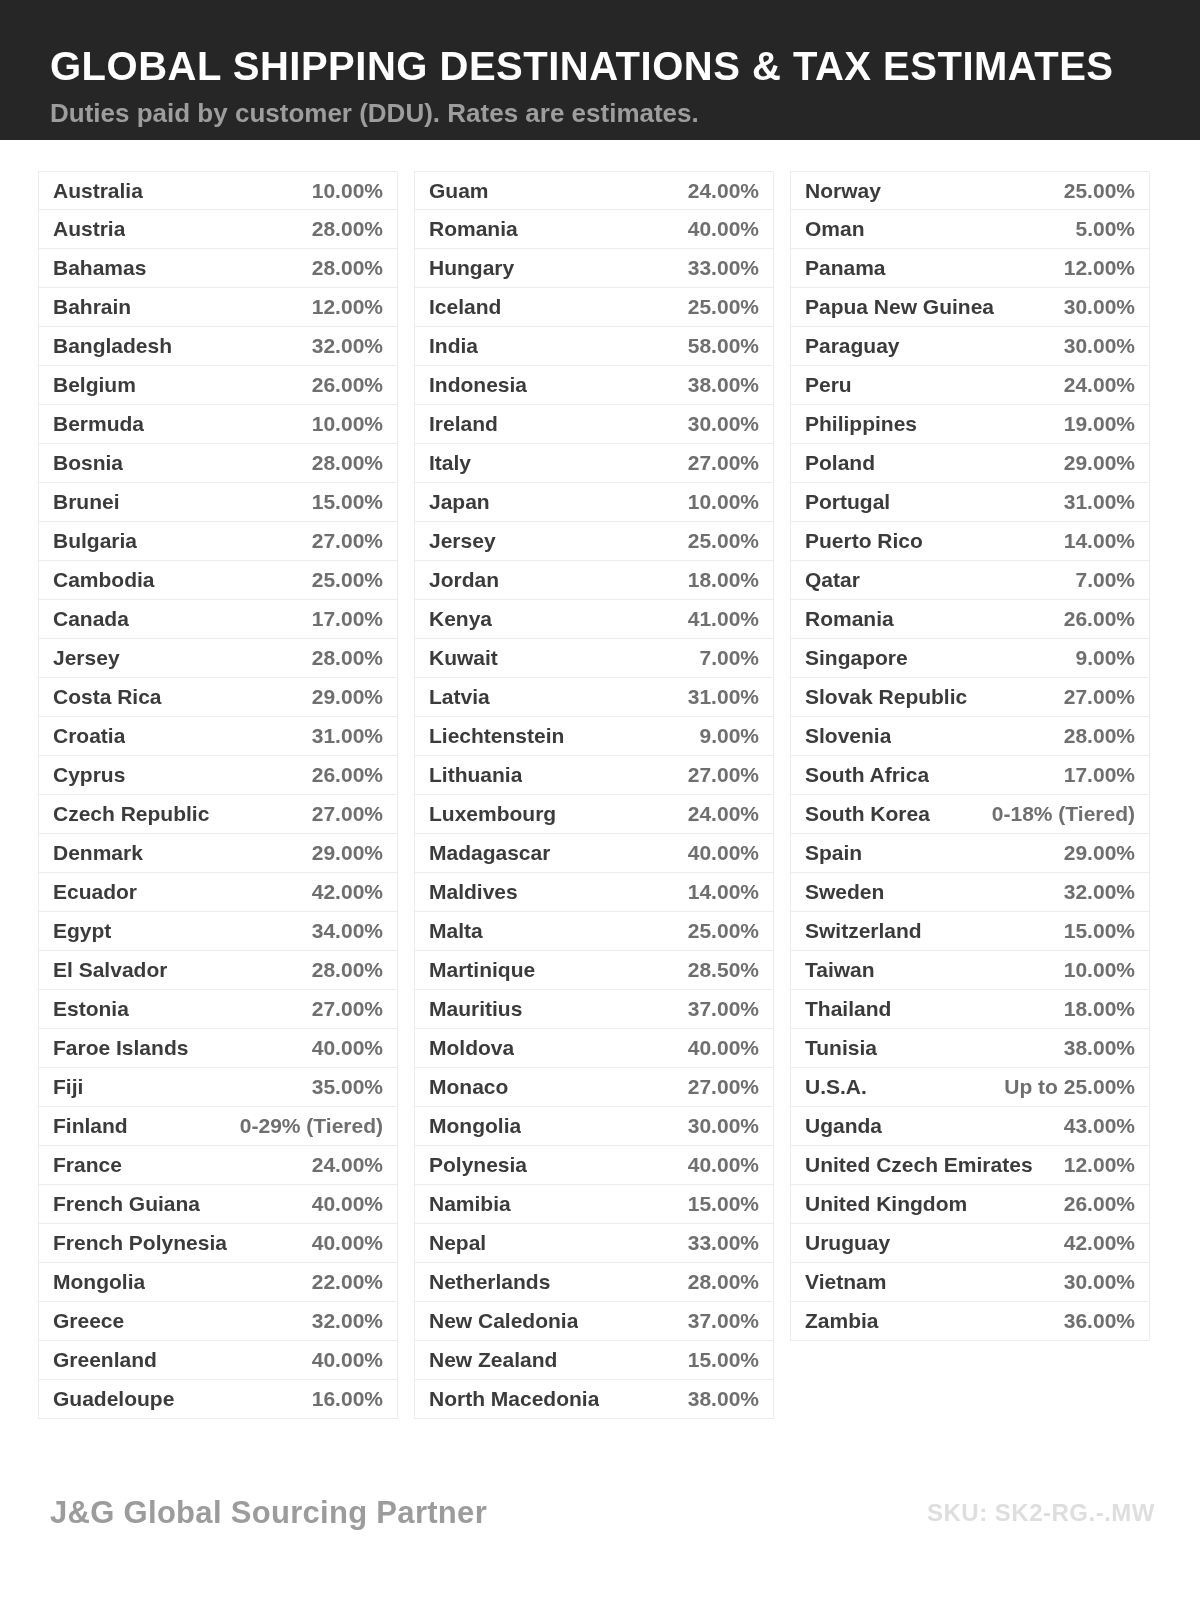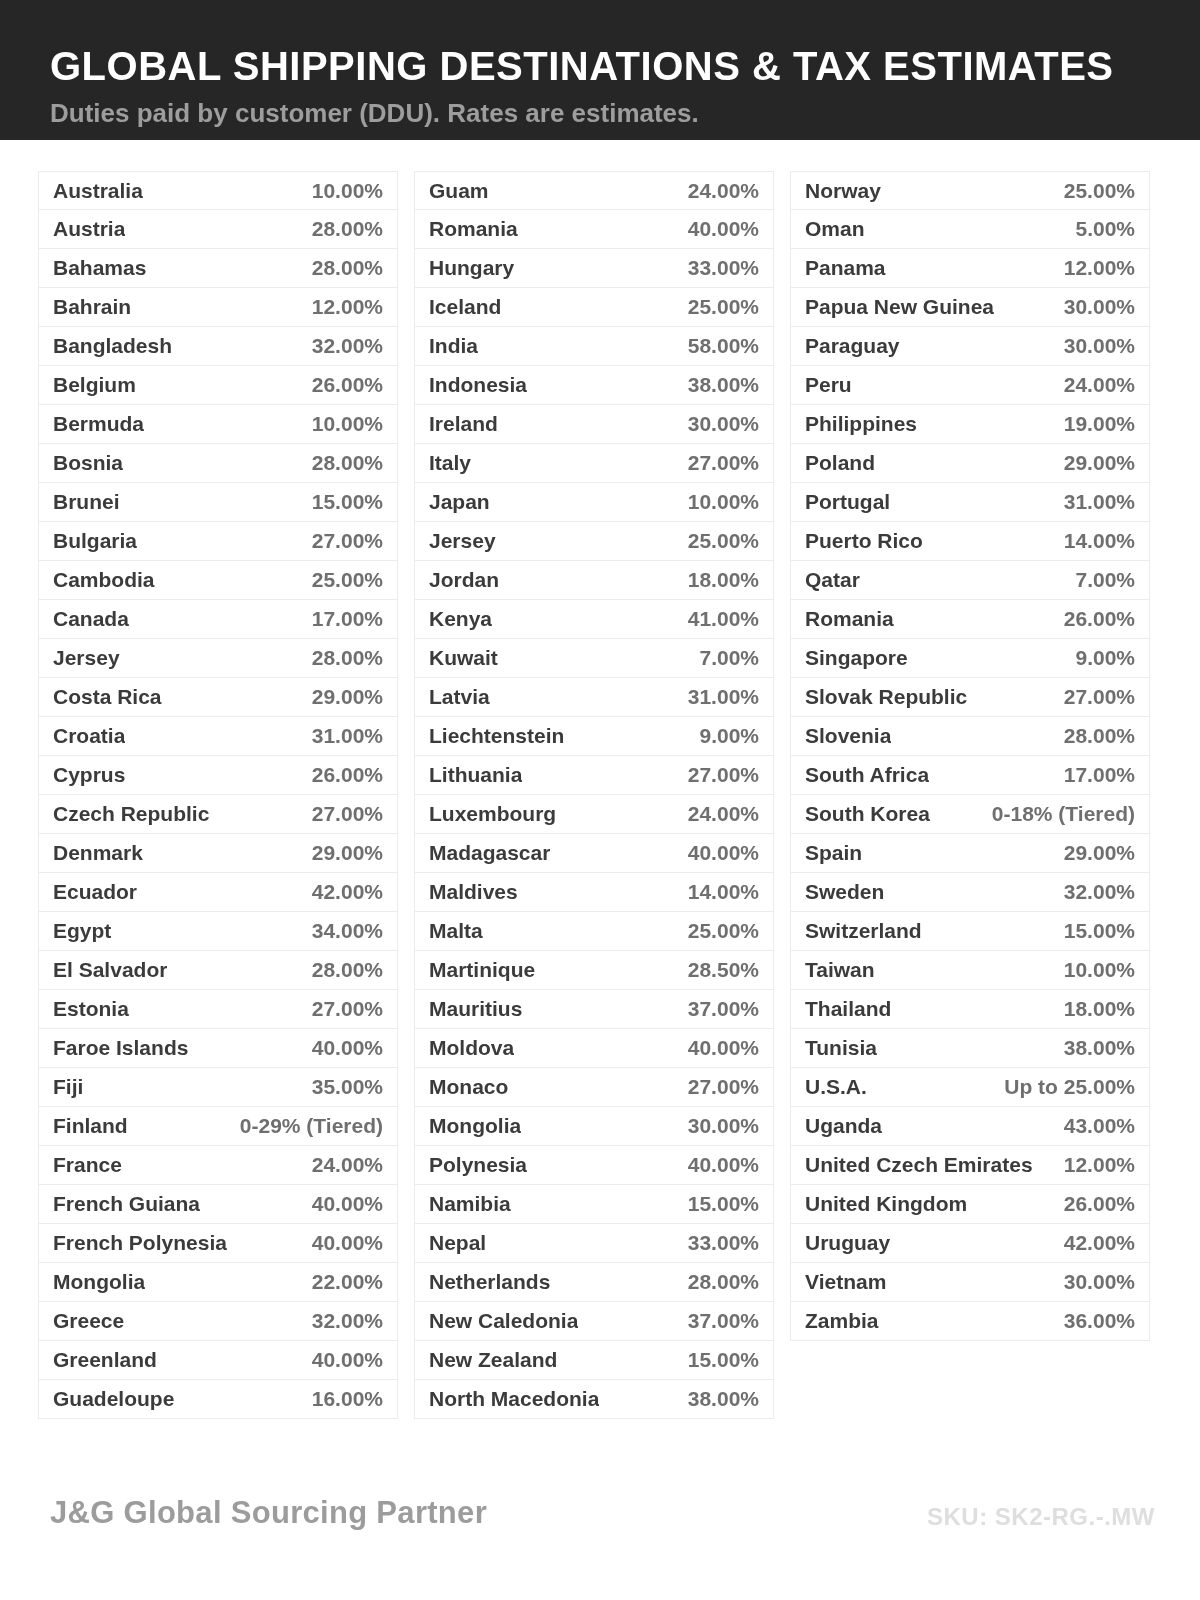--- a/index.html
+++ b/index.html
@@ -67,21 +67,21 @@
   }
   .rate{
     font-size:21px;
     font-weight:700;
     color:var(--rate-color);
     margin-left:8px;
   }
   .footer{
     display:flex;
     justify-content:space-between;
-    align-items:flex-end;
+    align-items:center;
     padding:0 45px 0 50px;
     margin-top:76px;
   }
   .brand{
     color:var(--brand-color);
     font-size:31px;
     font-weight:800;
     letter-spacing:.3px;
   }
   .sku{

